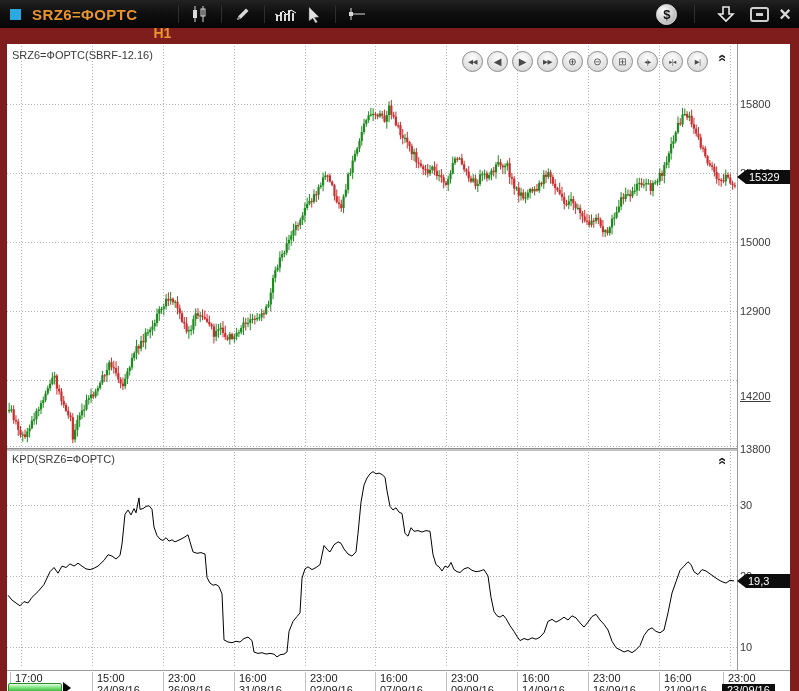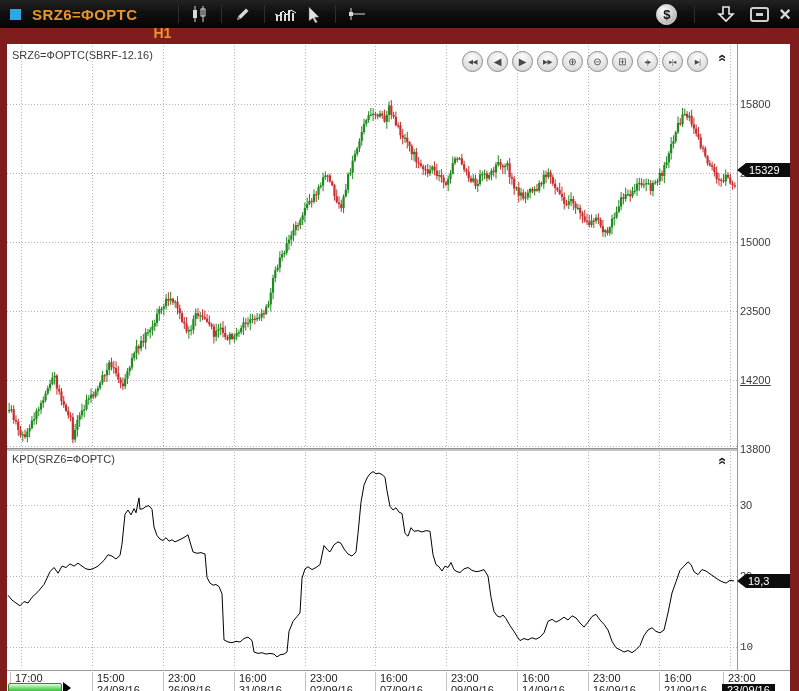--- a/index.html
+++ b/index.html
@@ -41,21 +41,21 @@
   .collapse{position:absolute;color:#1b1b1b;font-weight:bold;font-size:14px;
             transform:rotate(-90deg);line-height:14px;}
   #collapse-main{left:710px;top:7px;}
   #collapse-kpd{left:710px;top:410px;}
   
   .axis-label{position:absolute;left:733px;font-size:11px;color:#3a3a3a;
               transform:translateY(-50%);white-space:nowrap;}
   .badge{position:absolute;left:730px;width:53px;height:14px;line-height:14px;
          background:#0d0d0d;color:#fff;font-size:11px;padding-left:11px;box-sizing:border-box;
          clip-path:polygon(0 50%,9px 0,100% 0,100% 100%,9px 100%);transform:translateY(-50%);}
-  #badge-price{top:126px;padding-left:12px;}
+  #badge-price{top:133px;padding-left:12px;}
   #badge-kpd{top:537px;}
   
   .tlabel{position:absolute;font-size:11px;color:#1a1a1a;white-space:nowrap;}
   .tdate-hl{background:#0d0d0d;color:#fff;padding:0 5px 1px 5px;}
   .hscroll{position:absolute;left:1px;top:639px;width:54px;height:11px;box-sizing:border-box;
            background:linear-gradient(#eafbea 0%,#86e886 35%,#1ca21c 100%);
            border:1px solid #2c8c2c;border-radius:2px;}
   .hscroll-arrow{position:absolute;left:56px;top:638px;width:0;height:0;
                  border-left:8px solid #000;border-top:6px solid transparent;
                  border-bottom:6px solid transparent;}
@@ -832,26 +832,26 @@
         <div class="nav-btn small">▶|</div>
       </div>
 
     <div class="collapse" id="collapse-main">»</div>
     <div class="collapse" id="collapse-kpd">»</div>
 
     <div id="axis-labels">
         <div class="axis-label" style="top: 60px;">15800</div>
         <div class="axis-label" style="top: 129px;">25400</div>
         <div class="axis-label" style="top: 198px;">15000</div>
-        <div class="axis-label" style="top: 267px;">23500</div>
-        <div class="axis-label" style="top: 336px; text-decoration: underline;">14200</div>
+        <div class="axis-label" style="top: 267px;">12900</div>
+        <div class="axis-label" style="top: 352px; text-decoration: underline;">14200</div>
         <div class="axis-label" style="top: 405px;">13800</div>
         <div class="axis-label" style="top: 461px;">30</div>
         <div class="axis-label" style="top: 532px;">20</div>
-        <div class="axis-label" style="top: 603px; font-family: Liberation Mono, monospace;">10</div>
+        <div class="axis-label" style="top: 603px;">10</div>
       </div>
     <div class="badge" id="badge-price">15329</div>
     <div class="badge" id="badge-kpd">19,3</div>
 
     <div id="time-labels">
         <div class="tlabel" style="left: 8px; top: 628px;">17:00</div>
         <div class="tlabel" style="left: 90px; top: 628px;">15:00</div>
         <div class="tlabel" style="left: 90px; top: 640px;">24/08/16</div>
         <div class="tlabel" style="left: 161px; top: 628px;">23:00</div>
         <div class="tlabel" style="left: 161px; top: 640px;">26/08/16</div>

